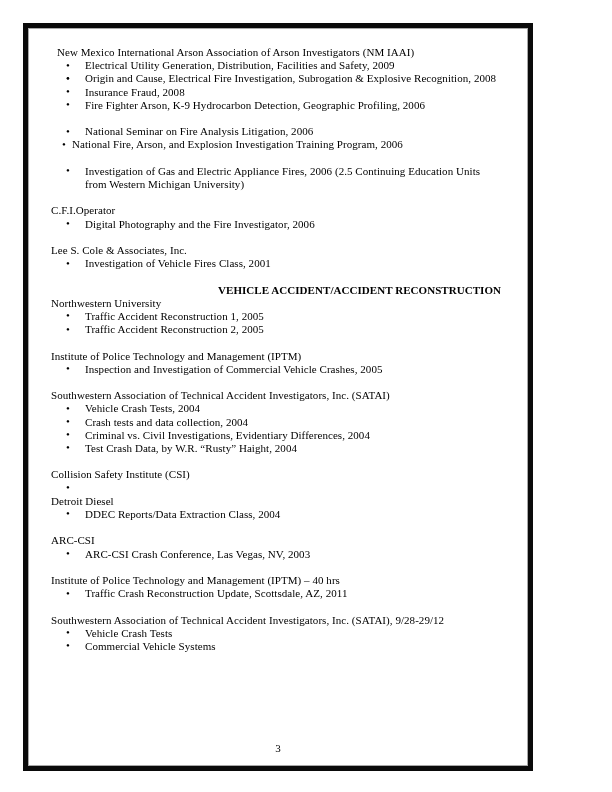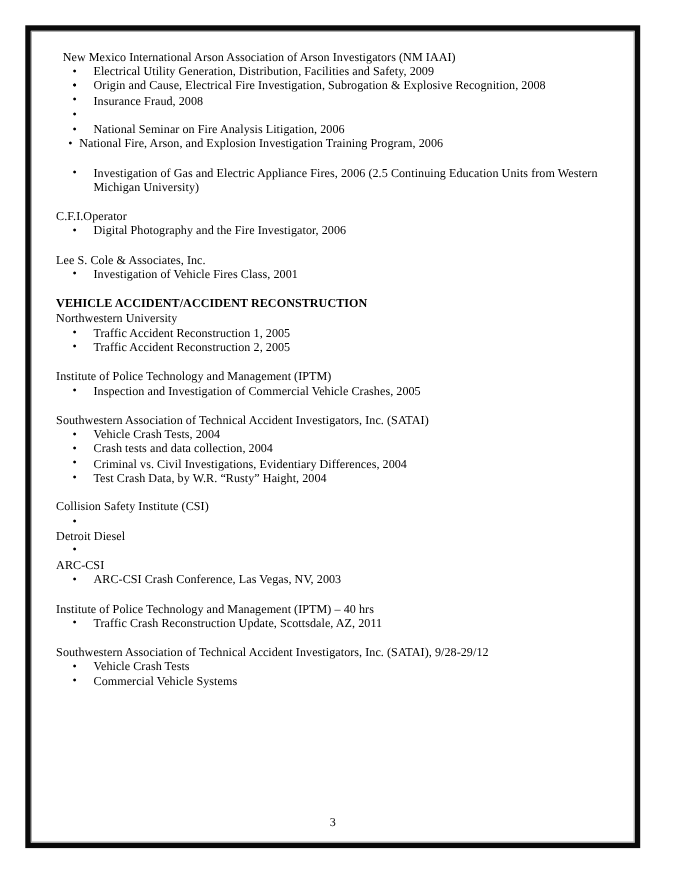--- a/index.html
+++ b/index.html
@@ -6,21 +6,21 @@
   body {
     width: 612px; height: 792px;
     background: #ffffff;
     position: relative;
     font-family: "Liberation Serif", "DejaVu Serif", serif;
     color: #000000;
     overflow: hidden;
   }
   .frame {
     position: absolute; left: 23px; top: 23px;
-    width: 559px; height: 748px;
+    width: 510px; height: 748px;
     border: 5px solid #0a0a0a;
     box-sizing: border-box;
     background: #ffffff;
   }
   .frame-inner {
     position: relative;
     width: 100%; height: 100%;
     border: 1px solid #a8a8a8;
     box-sizing: border-box;
   }
@@ -31,21 +31,21 @@
     letter-spacing: 0.05px;
   }
   .section { margin-bottom: 13.2px; }
   .section.indented .org { padding-left: 6px; }
   .org { white-space: normal; }
   ul.courses { list-style: none; margin: 0; padding: 0; }
   li.course { position: relative; padding-left: 34px; }
   li.course .bullet { position: absolute; left: 15px; top: -0.5px; }
   li.course.tight { padding-left: 21px; }
   li.course.tight .bullet { left: 11px; }
-  .heading { font-weight: bold; text-align: left; margin: 0; }
+  .heading { font-weight: bold; text-align: right; margin: 0; }
   .footer {
     position: absolute; left: 0; right: 0; bottom: 10px;
     text-align: center; font-size: 11px; line-height: 13px;
   }
 </style>
 </head>
 <body>
 
 <div class="frame">
   <div class="frame-inner">
@@ -54,21 +54,21 @@
     <div class="org">New Mexico International Arson Association of Arson Investigators (NM IAAI)</div>
     <ul class="courses">
   <li class="course"><span class="bullet">•</span><span class="course-text">Electrical Utility Generation, Distribution, Facilities and Safety, 2009</span></li>
 
   <li class="course"><span class="bullet">•</span></li>
 
   <li class="course"><span class="bullet">•</span><span class="course-text">Origin and Cause, Electrical Fire Investigation, Subrogation &amp; Explosive Recognition, 2008</span></li>
 
   <li class="course"><span class="bullet">•</span><span class="course-text">Insurance Fraud, 2008</span></li>
 
-  <li class="course"><span class="bullet">•</span></li>
+  <li class="course"><span class="bullet">•</span><span class="course-text">Fire Fighter Arson, K-9 Hydrocarbon Detection, Geographic Profiling, 2006</span></li>
 </ul>
   </div>
 
   <div class="section">
     <ul class="courses">
   <li class="course"><span class="bullet">•</span><span class="course-text">National Seminar on Fire Analysis Litigation, 2006</span></li>
 
   <li class="course tight"><span class="bullet">•</span><span class="course-text">National Fire, Arson, and Explosion Investigation Training Program, 2006</span></li>
 </ul>
   </div>
@@ -127,21 +127,21 @@
   <div class="section">
     <div class="org">Collision Safety Institute (CSI)</div>
     <ul class="courses">
   <li class="course"><span class="bullet">•</span></li>
 </ul>
   </div>
 
   <div class="section">
     <div class="org">Detroit Diesel</div>
     <ul class="courses">
-  <li class="course"><span class="bullet">•</span></li>
+  <li class="course"><span class="bullet">•</span><span class="course-text">DDEC Reports/Data Extraction Class, 2004</span></li>
 </ul>
   </div>
 
   <div class="section">
     <div class="org">ARC-CSI</div>
     <ul class="courses">
   <li class="course"><span class="bullet">•</span><span class="course-text">ARC-CSI Crash Conference, Las Vegas, NV, 2003</span></li>
 </ul>
   </div>
 

